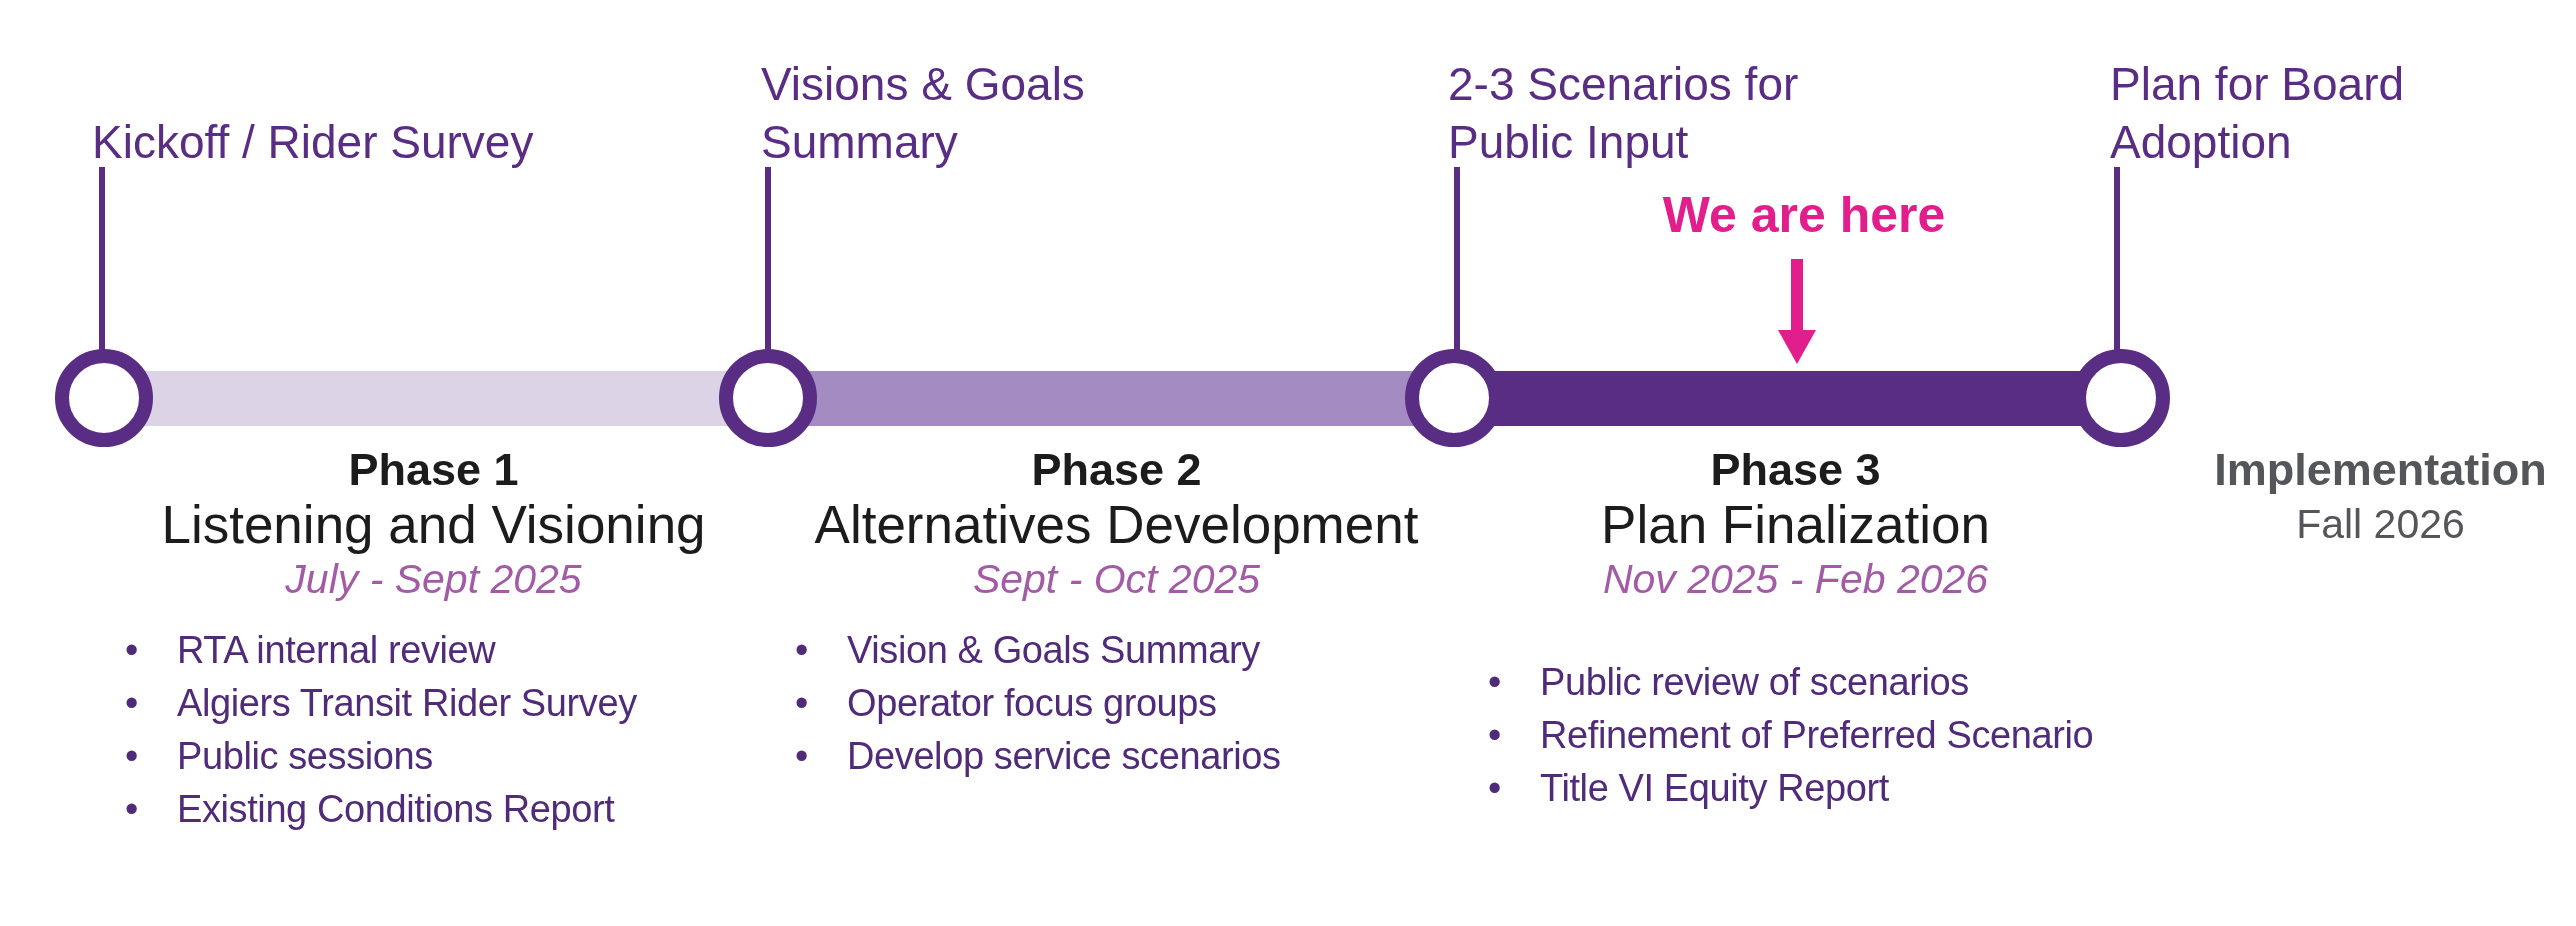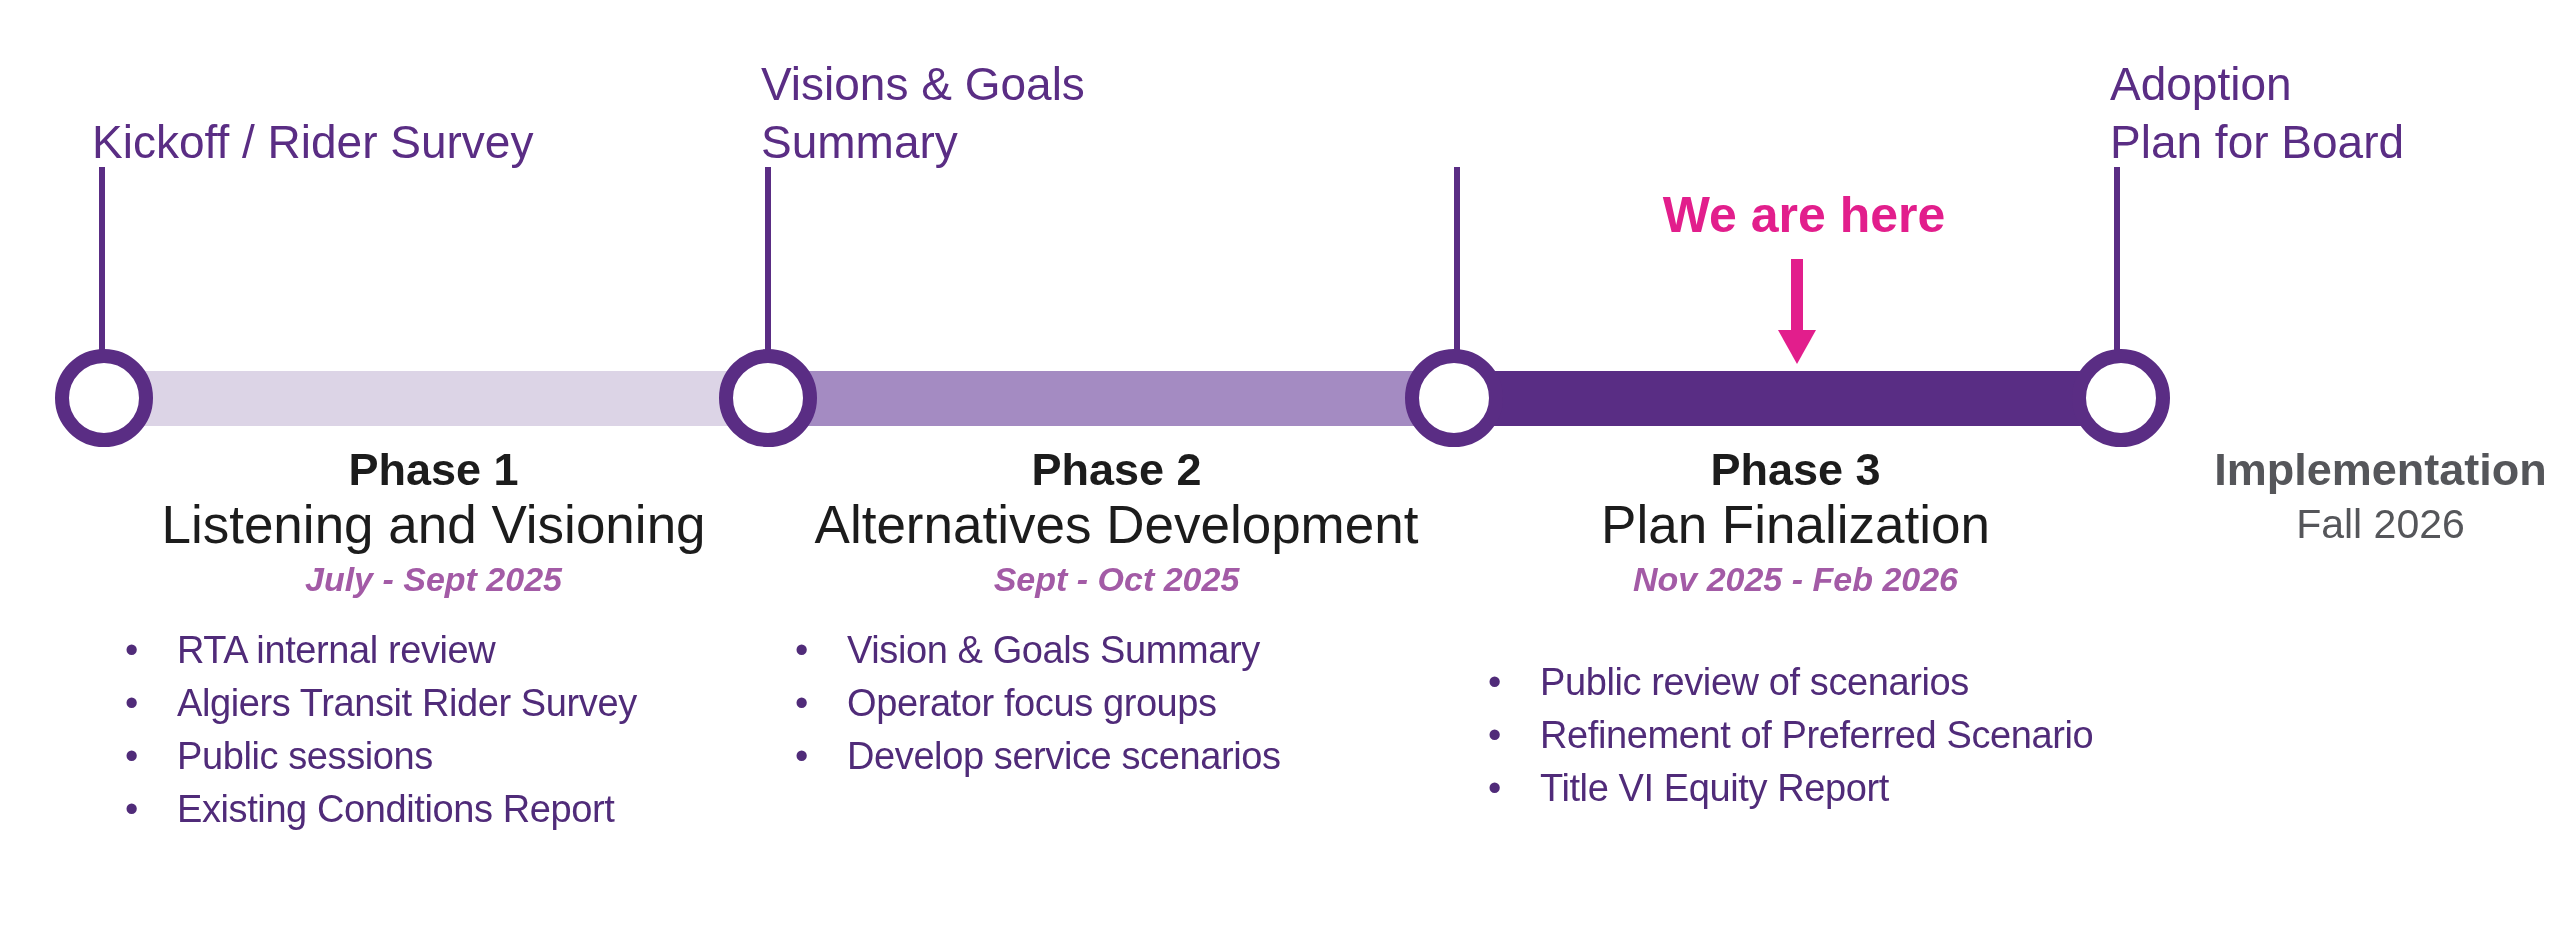--- a/index.html
+++ b/index.html
@@ -34,21 +34,21 @@
   .arrow-shaft{position:absolute;left:1791px;top:259px;width:12px;height:72px;
                background:var(--magenta);z-index:4;}
   .arrow-head{position:absolute;left:1778px;top:330px;width:0;height:0;
               border-left:19px solid transparent;border-right:19px solid transparent;
               border-top:34px solid var(--magenta);z-index:4;}
   
   .pcol{position:absolute;top:442px;width:773px;text-align:center;z-index:4;}
   .pcol-1{left:47px;}.pcol-2{left:730px;}.pcol-3{left:1409px;}
   .ptitle{font-size:45px;font-weight:bold;line-height:55px;color:var(--ink);}
   .psub{font-size:53px;line-height:55px;color:var(--ink);}
-  .pdate{font-size:34px;line-height:55px;font-style:italic;color:var(--date);font-weight:bold;}
+  .pdate{font-size:41px;line-height:55px;font-style:italic;color:var(--date);}
   
   .bullets{position:absolute;top:624px;margin:0;padding:0;list-style:none;z-index:4;}
   .bl-1{left:125px;}.bl-2{left:795px;}.bl-3{left:1488px;margin-top:32px;}
   .bullets li{position:relative;padding-left:52px;height:53px;line-height:53px;
               font-size:38px;letter-spacing:-0.4px;color:var(--bullet);
               white-space:nowrap;text-align:left;}
   .bullets li::before{content:"\2022";position:absolute;left:0;top:0;font-size:38px;color:var(--bullet);}
   
   .impl{position:absolute;left:2123px;top:442px;width:515px;text-align:center;
         color:var(--gray);z-index:4;}
@@ -74,23 +74,27 @@
   <div class="node node-3"></div>
   <div class="node node-4"></div>
 
   <div class="mlabel m-0">
     <div>Kickoff / Rider Survey</div>
   </div>
   <div class="mlabel m-1">
     <div>Visions &amp; Goals</div>
     <div>Summary</div>
   </div>
+  <div class="mlabel m-2">
+    <div>2-3 Scenarios for</div>
+    <div>Public Input</div>
+  </div>
   <div class="mlabel m-3">
+    <div>Plan for Board</div>
     <div>Adoption</div>
-    <div>Plan for Board</div>
   </div>
 
   <div class="marker-label">We are here</div>
   <div class="arrow-shaft"></div>
   <div class="arrow-head"></div>
 
   <div class="pcol pcol-1">
     <div class="ptitle">Phase 1</div>
     <div class="psub">Listening and Visioning</div>
     <div class="pdate">July - Sept 2025</div>

